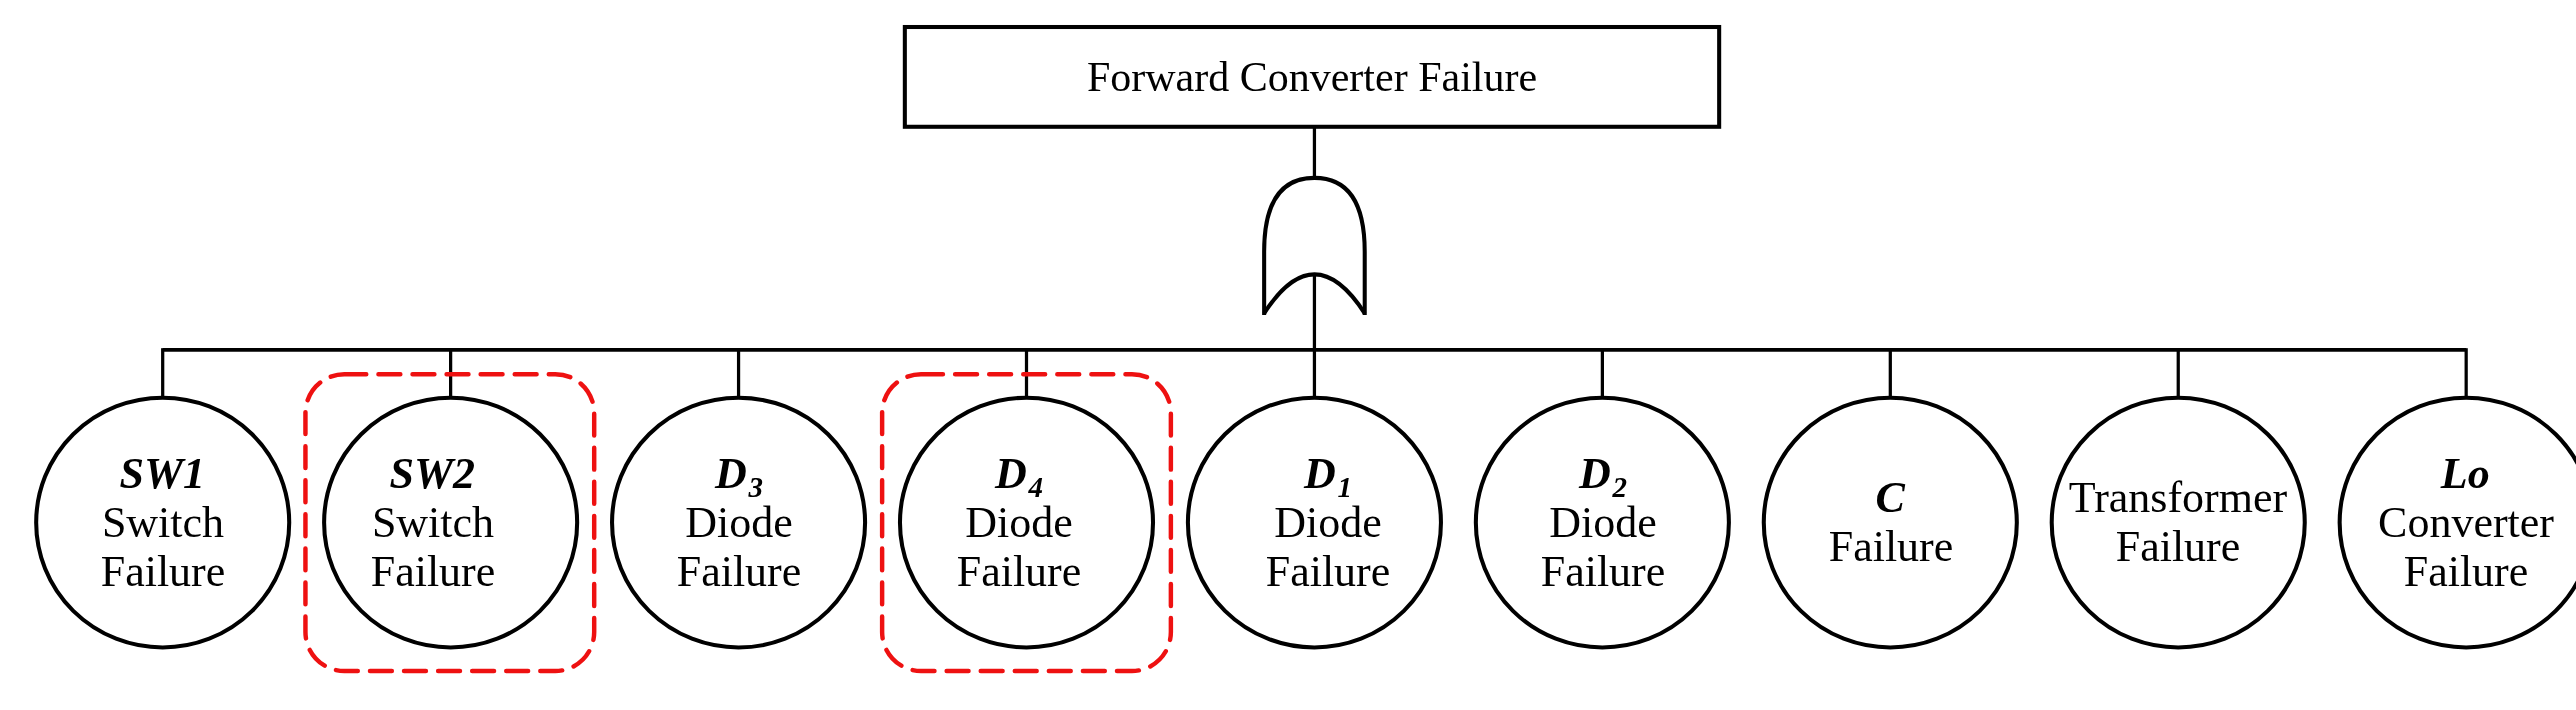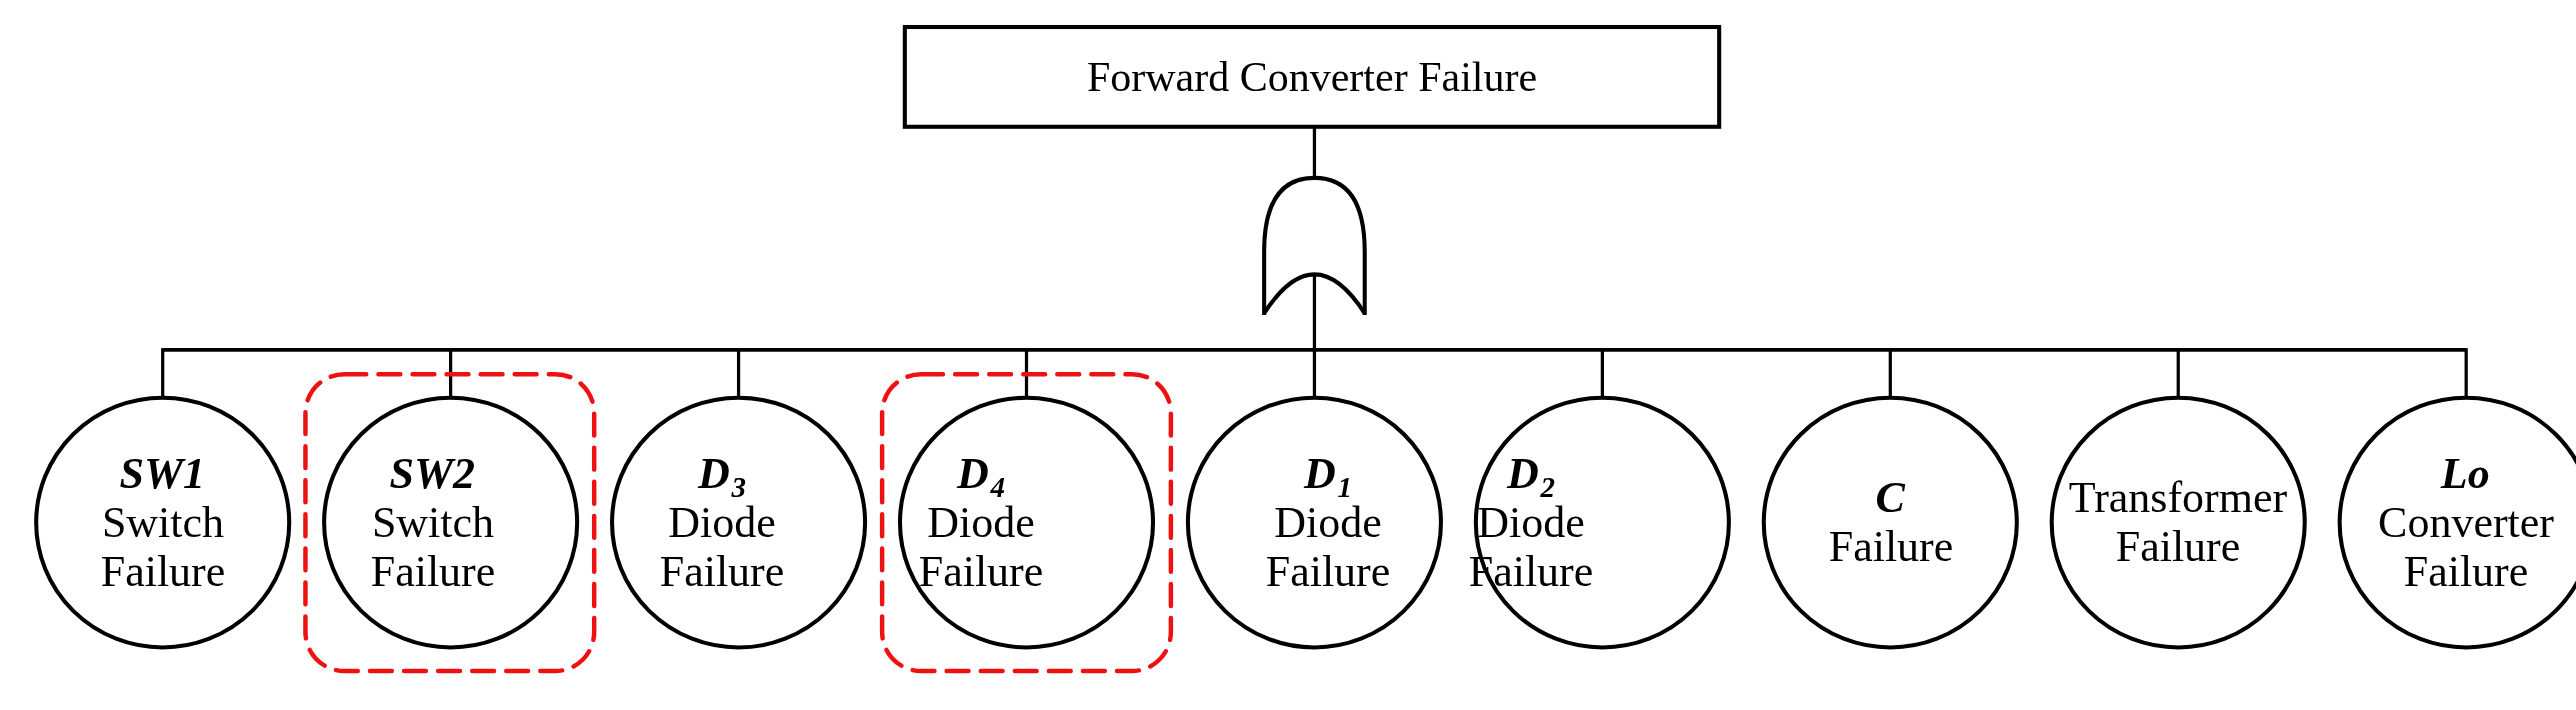--- a/index.html
+++ b/index.html
@@ -125,39 +125,39 @@
     <div>Switch</div>
     <div>Failure</div>
   </div>
 
   <div class="node-label" style="left:279px">
     <div class="sym"><span>SW2</span><sub></sub></div>
     <div>Switch</div>
     <div>Failure</div>
   </div>
 
-  <div class="node-label" style="left:568px">
+  <div class="node-label" style="left:585px">
     <div class="sym"><span>D</span><sub>3</sub></div>
     <div>Diode</div>
     <div>Failure</div>
   </div>
 
-  <div class="node-label" style="left:827px">
+  <div class="node-label" style="left:865px">
     <div class="sym"><span>D</span><sub>4</sub></div>
     <div>Diode</div>
     <div>Failure</div>
   </div>
 
   <div class="node-label" style="left:1174px">
     <div class="sym"><span>D</span><sub>1</sub></div>
     <div>Diode</div>
     <div>Failure</div>
   </div>
 
-  <div class="node-label" style="left:1377px">
+  <div class="node-label" style="left:1449px">
     <div class="sym"><span>D</span><sub>2</sub></div>
     <div>Diode</div>
     <div>Failure</div>
   </div>
 
   <div class="node-label" style="left:1737px">
     <div class="sym"><span>C</span><sub></sub></div>
     <div>Failure</div>
   </div>
 

